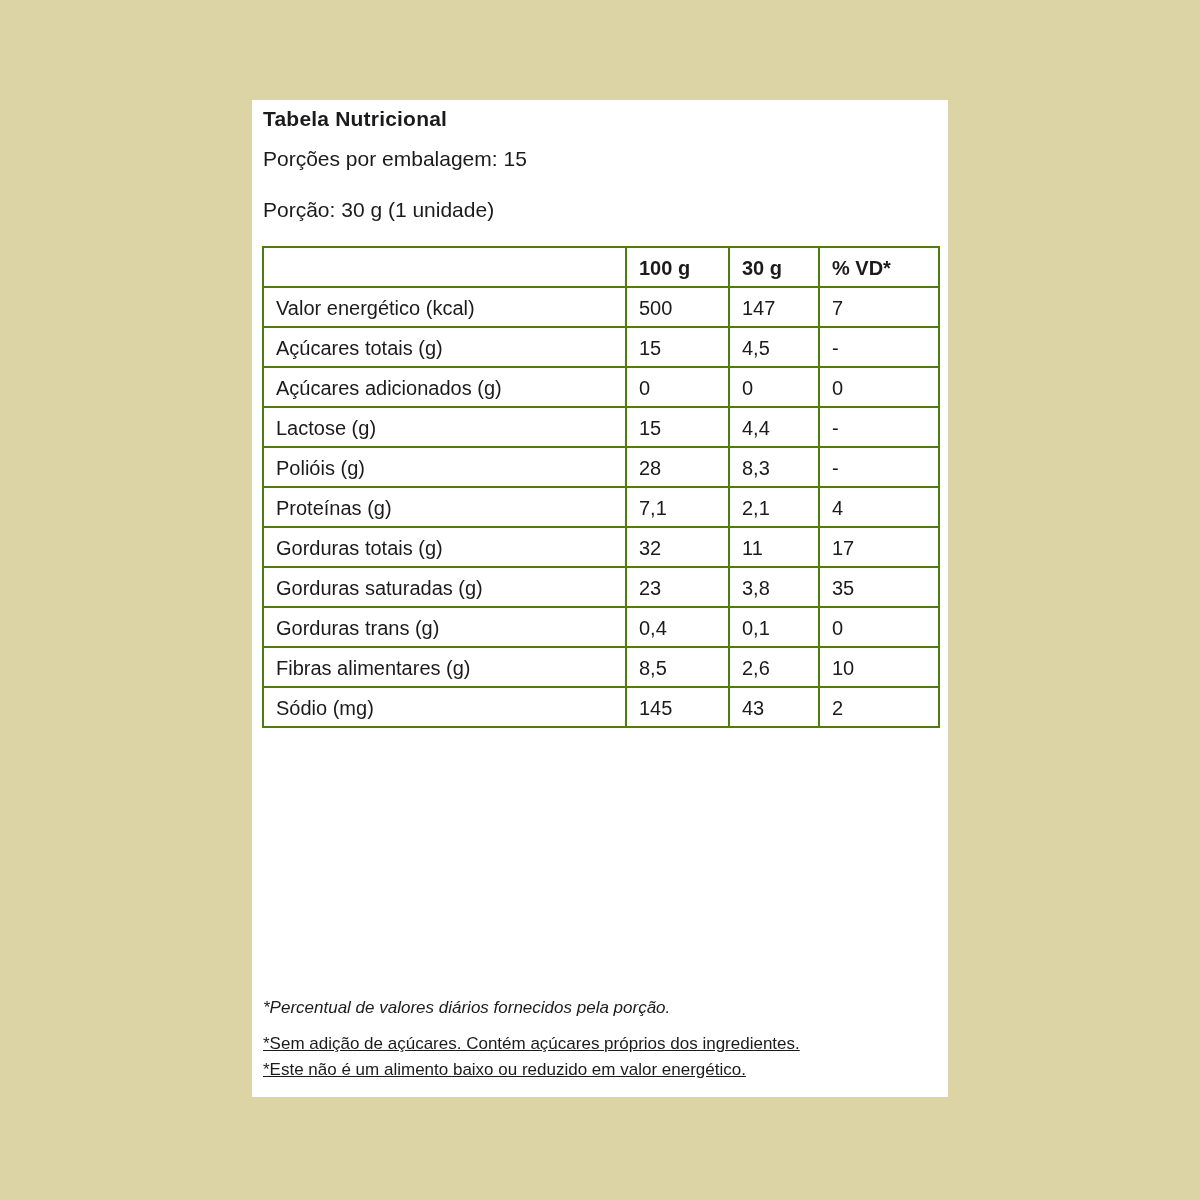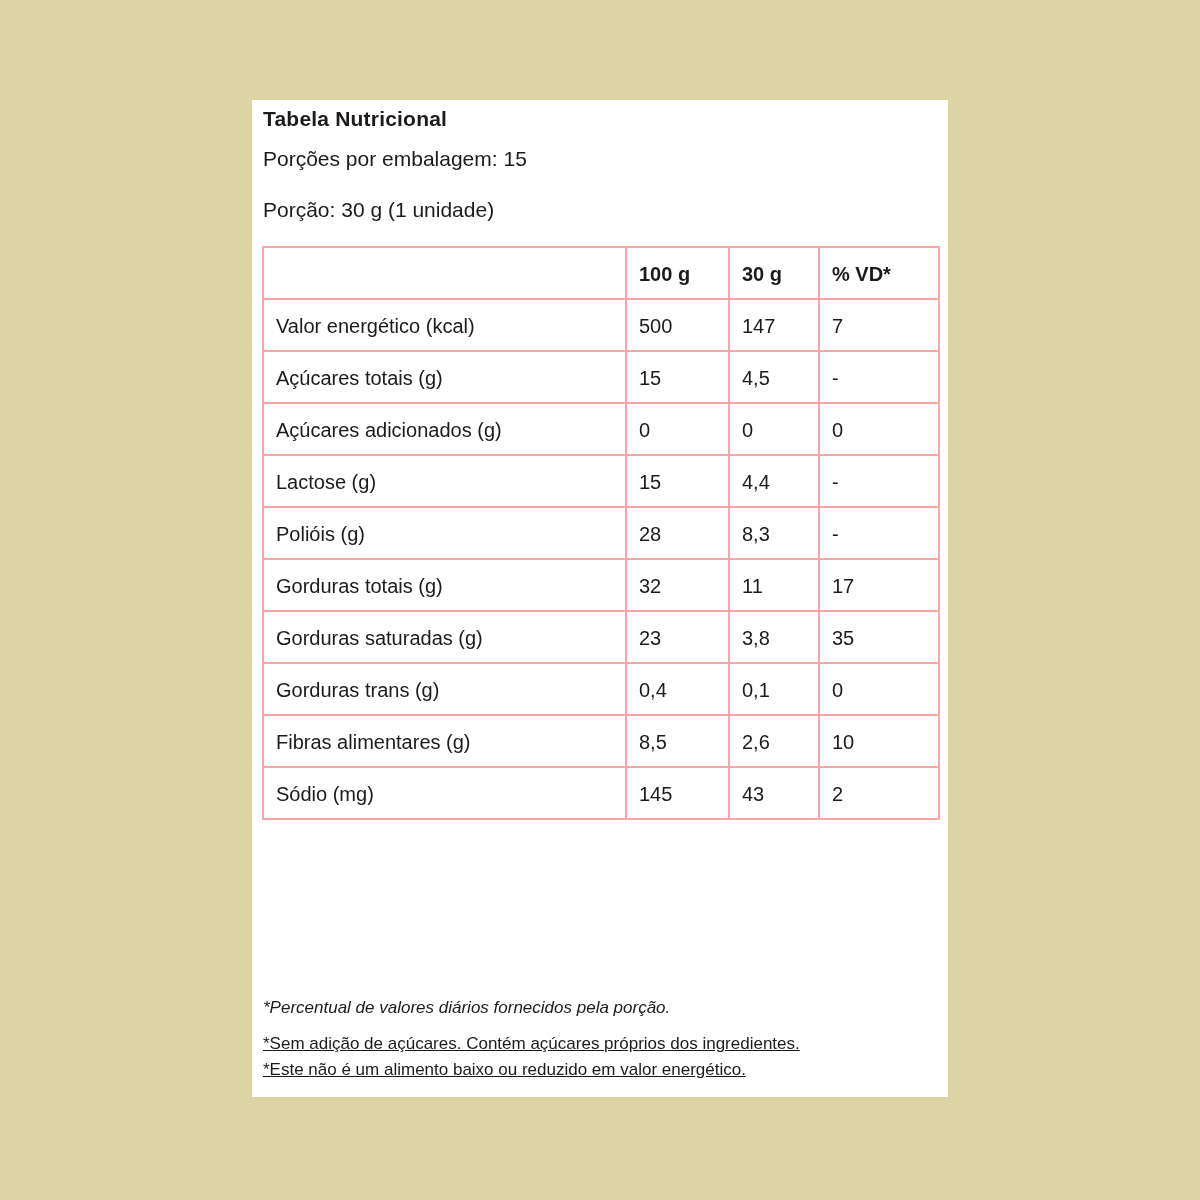--- a/index.html
+++ b/index.html
@@ -34,22 +34,22 @@
     table-layout: fixed;
     font-size: 20px;
     color: #1b1b1b;
   }
   table.nutrition col.c-label { width: 363px; }
   table.nutrition col.c-100   { width: 103px; }
   table.nutrition col.c-30    { width: 90px;  }
   table.nutrition col.c-vd    { width: 120px; }
 
   table.nutrition th, table.nutrition td {
-    border: 2px solid #fca5a5;
-    height: 52px;
+    border: 2px solid #4d7c0f;
+    height: 40px;
     text-align: left;
     vertical-align: middle;
     padding: 2px 22px 0 12px;
     font-weight: normal;
     overflow: hidden;
     white-space: nowrap;
   }
   table.nutrition thead th { font-weight: bold; }
   table.nutrition thead th.blank { font-weight: normal; }
 
@@ -117,20 +117,26 @@
       <td>-</td>
     </tr>
 
     <tr>
       <td>Polióis (g)</td>
       <td>28</td>
       <td>8,3</td>
       <td>-</td>
     </tr>
 
+    <tr>
+      <td>Proteínas (g)</td>
+      <td>7,1</td>
+      <td>2,1</td>
+      <td>4</td>
+    </tr>
 
     <tr>
       <td>Gorduras totais (g)</td>
       <td>32</td>
       <td>11</td>
       <td>17</td>
     </tr>
 
     <tr>
       <td>Gorduras saturadas (g)</td>

